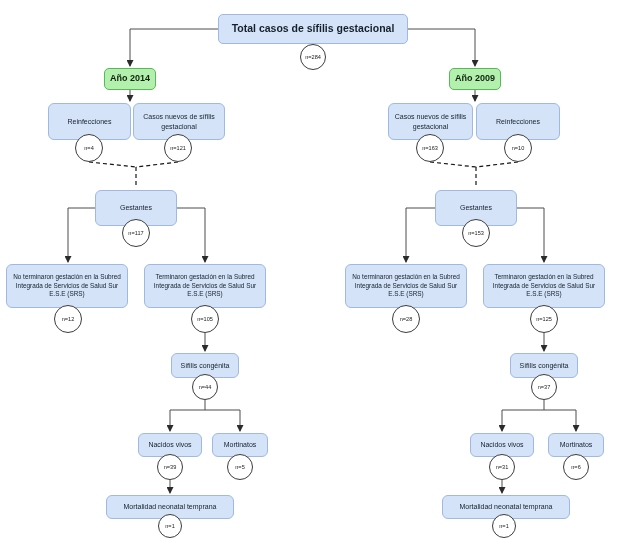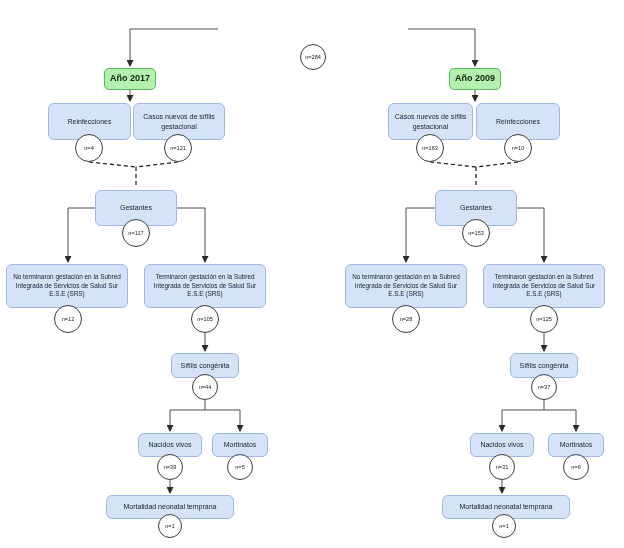--- a/index.html
+++ b/index.html
@@ -66,23 +66,24 @@
     <g stroke="#161616" stroke-width="1.2" fill="none" stroke-dasharray="4 3">
       <path d="M89 162 L136 167"></path>
       <path d="M178 162 L136 167"></path>
       <path d="M136 167 V188"></path>
       <path d="M430 162 L476 167"></path>
       <path d="M518 162 L476 167"></path>
       <path d="M476 167 V188"></path>
     </g>
   </svg>
 
+  <div class="node title" style="left:218px;top:14px;width:190px;height:30px">Total casos de sífilis gestacional</div>
   <div class="badge" style="left:300px;top:44px;width:26px;height:26px">n=284</div>
 
-  <div class="node year" style="left:104px;top:68px;width:52px;height:22px">Año 2017</div>
+  <div class="node year" style="left:104px;top:68px;width:52px;height:22px">Año 2014</div>
   <div class="node year" style="left:449px;top:68px;width:52px;height:22px">Año 2009</div>
 
   <div class="node" style="left:48px;top:103px;width:83px;height:37px">Reinfecciones</div>
   <div class="node" style="left:133px;top:103px;width:92px;height:37px">Casos nuevos de sífilis gestacional</div>
   <div class="badge" style="left:75px;top:134px;width:28px;height:28px">n=4</div>
   <div class="badge" style="left:164px;top:134px;width:28px;height:28px">n=121</div>
 
   <div class="node" style="left:388px;top:103px;width:85px;height:37px">Casos nuevos de sífilis gestacional</div>
   <div class="node" style="left:476px;top:103px;width:84px;height:37px">Reinfecciones</div>
   <div class="badge" style="left:416px;top:134px;width:28px;height:28px">n=163</div>

